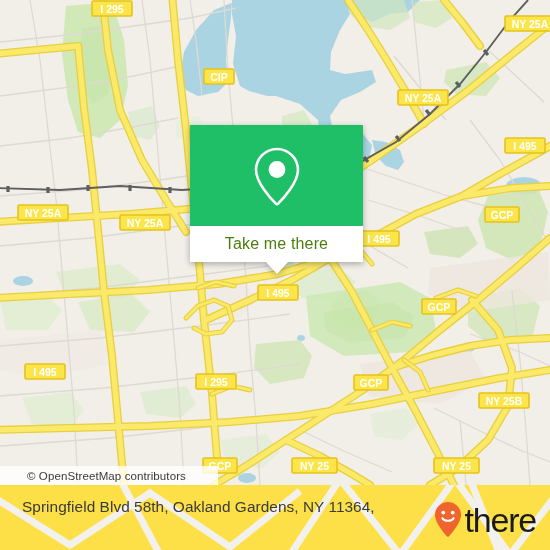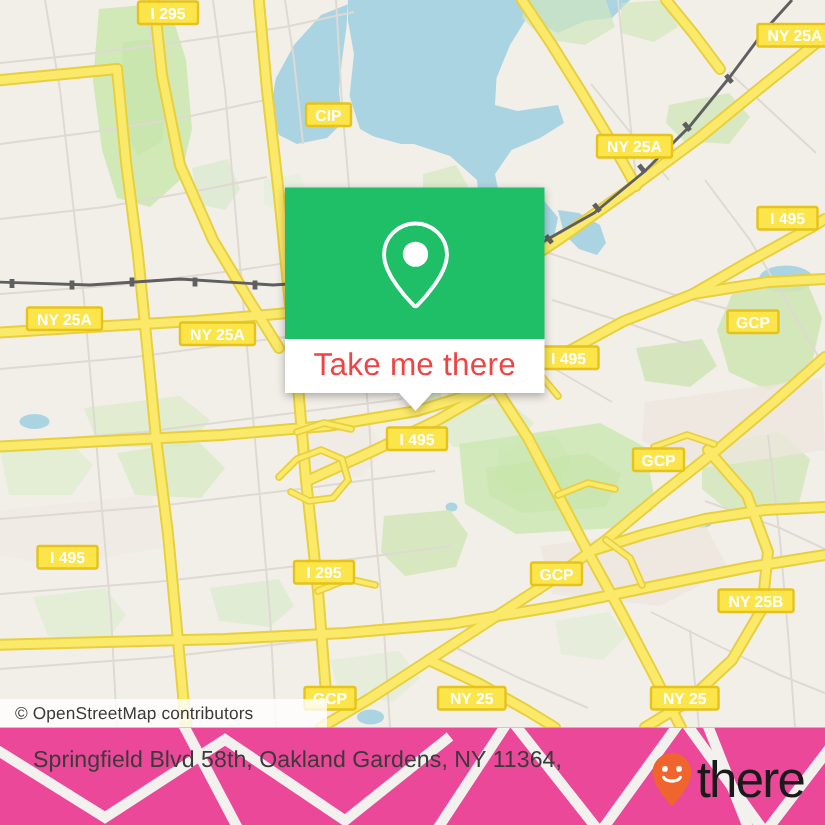--- a/index.html
+++ b/index.html
@@ -33,21 +33,21 @@
   
   .attribution {
     position: absolute;
     left: 0;
     top: 466px;
     height: 19px;
     width: 218px;
     background: rgba(255,255,255,0.80);
     display: flex;
     align-items: center;
-    padding-left: 10px;
+    padding-left: 27px;
     box-sizing: border-box;
     font-size: 11.5px;
     color: #3a3a3a;
     letter-spacing: 0.1px;
     z-index: 40;
   }
 
   
   .popup {
     position: absolute;
@@ -63,41 +63,41 @@
     display: flex;
     align-items: center;
     justify-content: center;
   }
   .popup-body {
     height: 36px;
     background: #ffffff;
     display: flex;
     align-items: center;
     justify-content: center;
-    font-size: 21px;
-    color: #ef4444;
+    font-size: 16px;
+    color: #4d7c0f;
     letter-spacing: 0.15px;
   }
   .popup-tail {
     width: 0;
     height: 0;
     margin: 0 auto;
     border-left: 11px solid transparent;
     border-right: 11px solid transparent;
     border-top: 12px solid #ffffff;
   }
 
   
   .footer {
     position: absolute;
     left: 0;
     top: 485px;
     width: 550px;
     height: 65px;
-    background: #ec4899;
+    background: #fde047;
     overflow: hidden;
   }
   .footer-wm {
     position: absolute;
     inset: 0;
     opacity: 1;
     pointer-events: none;
   }
   .footer-text {
     position: absolute;

